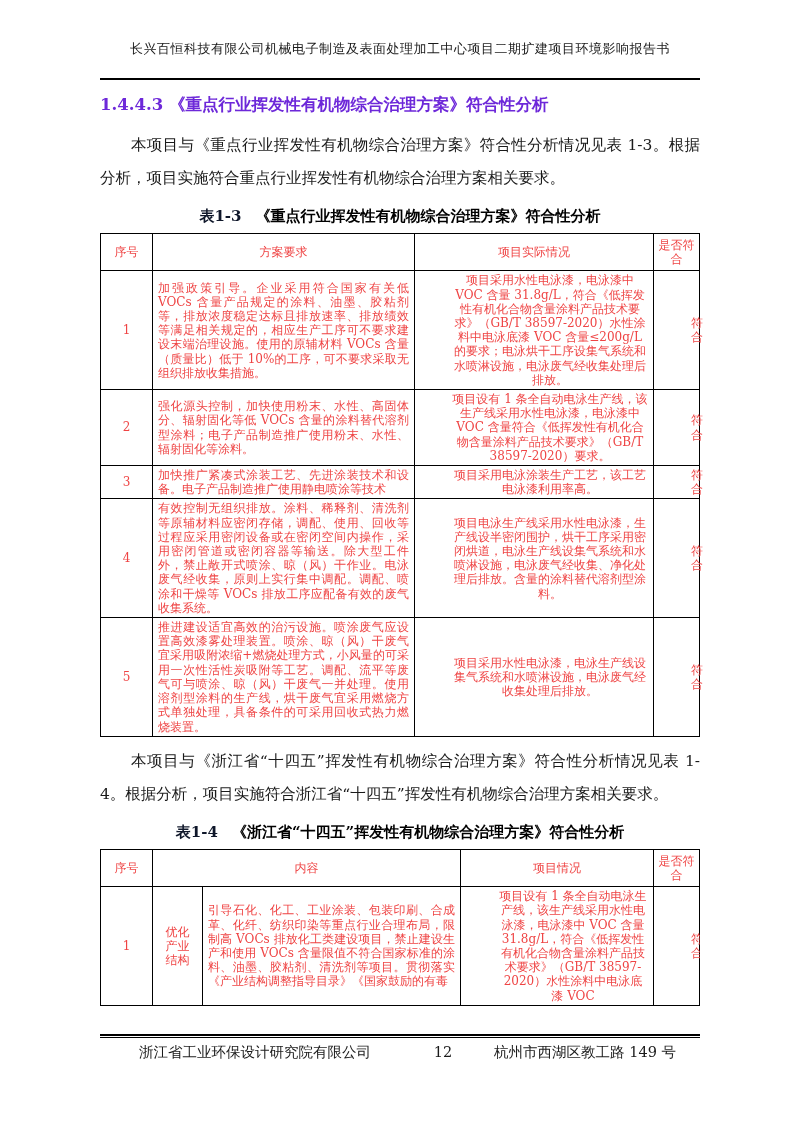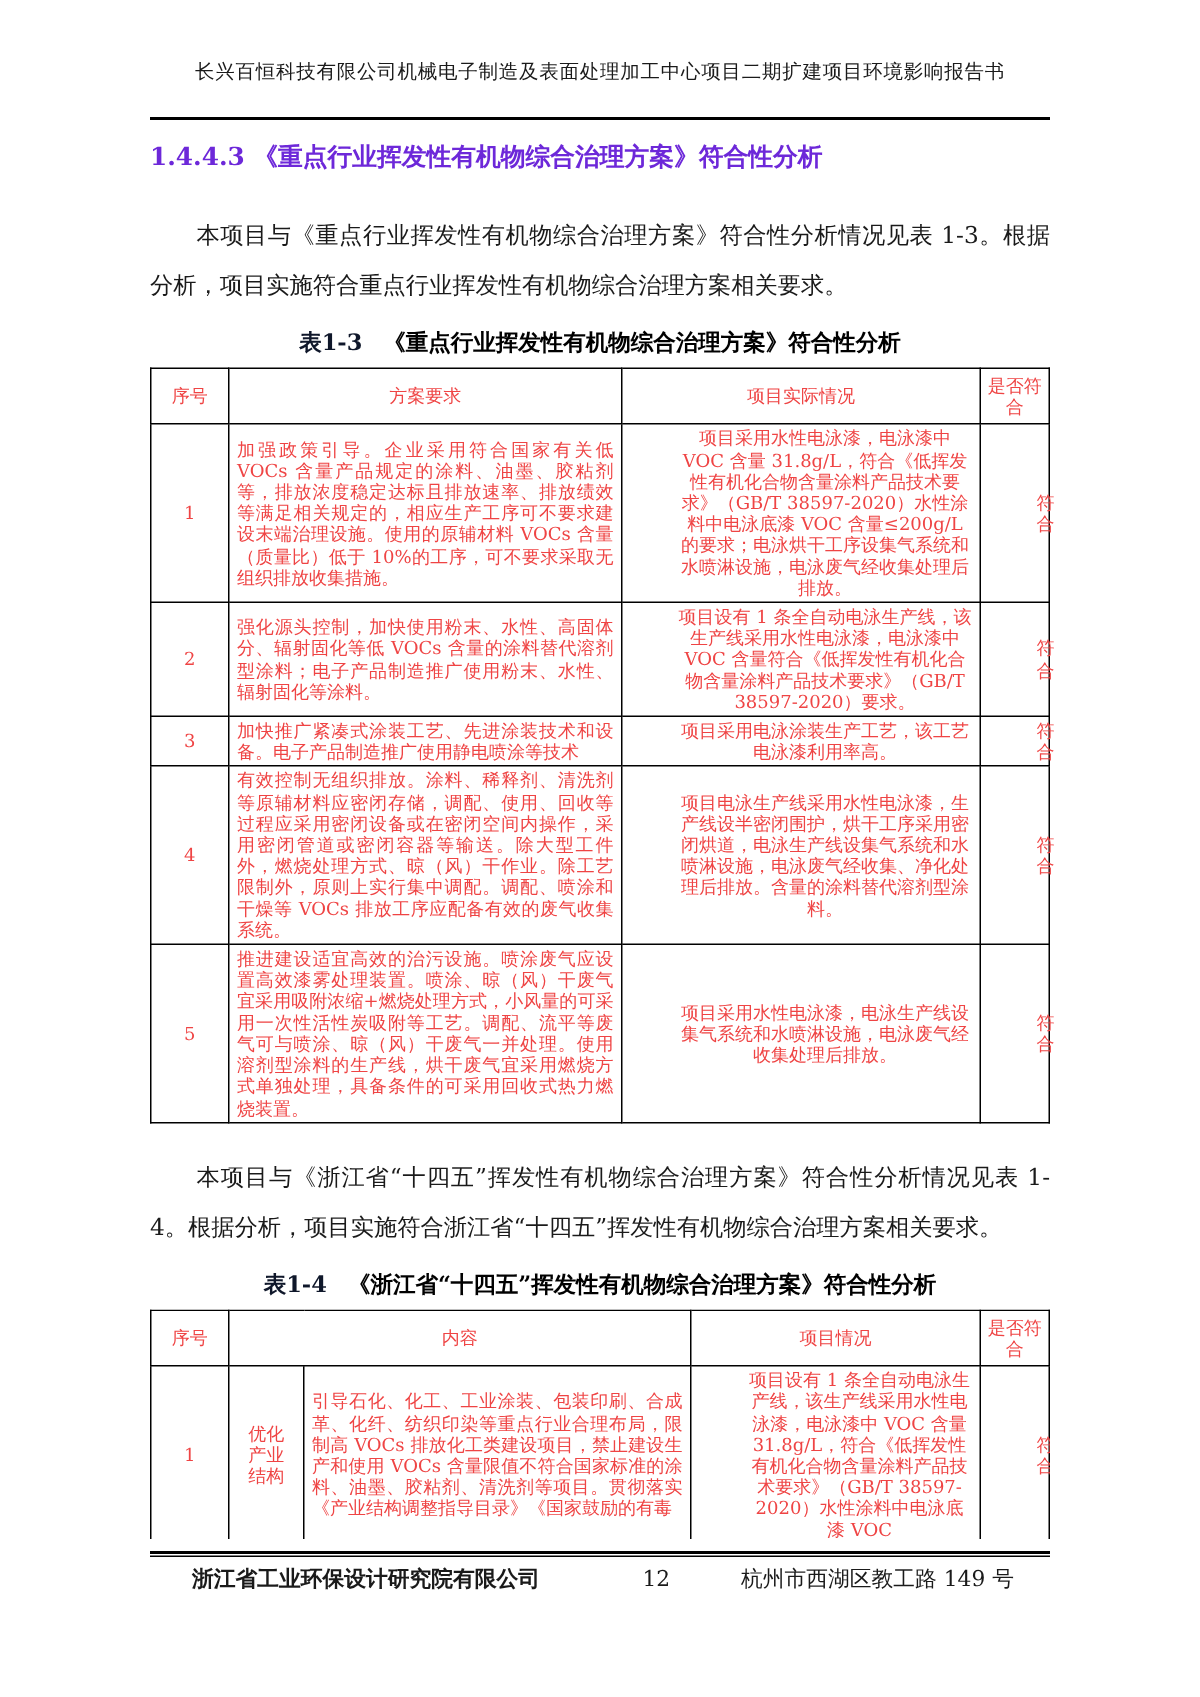--- a/index.html
+++ b/index.html
@@ -22,21 +22,21 @@
   .header-rule {
     border:none; border-top:2.2px solid #000; margin-top:20px;
   }
   
   .section-heading {
     font-size:16.5px; font-weight:bold; color:#6d28d9;
     margin:13px 0 4px 0; line-height:24px;
   }
   .body-para {
     font-size:15.5px; line-height:33px; text-align:justify;
-    text-indent:2em; color:#1a1a1a; margin:20px 0 0 0;
+    text-indent:2em; color:#1a1a1a; margin:8px 0 0 0;
   }
   
   .table-caption {
     text-align:center; font-weight:bold; font-size:15px;
     margin:11px 0 7px 0; line-height:20px; color:#000;
   }
   .caption-label { color:#0f172a; margin-right:14px; }
   
   table {
     border-collapse:collapse; width:600px; table-layout:fixed;
@@ -52,21 +52,21 @@
   .table2-clip { flex:1 1 auto; min-height:0; overflow:hidden; }
   
   .footer {
     position:absolute; left:100px; top:1034px; width:600px;
   }
   .footer-rule { border-top:2.2px solid #000; border-bottom:1px solid #000; height:4px; }
   .footer-row {
     display:flex; justify-content:space-between; align-items:baseline;
     font-size:14.5px; margin-top:5px; color:#1a1a1a;
   }
-  .footer-company { margin-left:28px;font-weight:bold; }
+  .footer-company { margin-left:39px; }
   .footer-page { margin-left:21px; }
   .footer-address { margin-right:24px; }
 </style>
 </head>
 <body>
 
 <div class="page">
 
   <div class="doc-header">长兴百恒科技有限公司机械电子制造及表面处理加工中心项目二期扩建项目环境影响报告书</div>
   <hr class="header-rule">
@@ -107,21 +107,21 @@
         <td class="cell-center">符合</td>
       </tr>
       <tr>
         <td class="cell-num">3</td>
         <td class="cell-justify">加快推广紧凑式涂装工艺、先进涂装技术和设备。电子产品制造推广使用静电喷涂等技术</td>
         <td class="cell-center">项目采用电泳涂装生产工艺，该工艺电泳漆利用率高。</td>
         <td class="cell-center">符合</td>
       </tr>
       <tr>
         <td class="cell-num">4</td>
-        <td class="cell-justify">有效控制无组织排放。涂料、稀释剂、清洗剂等原辅材料应密闭存储，调配、使用、回收等过程应采用密闭设备或在密闭空间内操作，采用密闭管道或密闭容器等输送。除大型工件外，燃烧处理方式、晾（风）干作业。除工艺限制外，原则上实行集中调配。调配、喷涂和干燥等 VOCs 排放工序应配备有效的废气收集系统。</td>
+        <td class="cell-justify">有效控制无组织排放。涂料、稀释剂、清洗剂等原辅材料应密闭存储，调配、使用、回收等过程应采用密闭设备或在密闭空间内操作，采用密闭管道或密闭容器等输送。除大型工件外，禁止敞开式喷涂、晾（风）干作业。电泳废气经收集，原则上实行集中调配。调配、喷涂和干燥等 VOCs 排放工序应配备有效的废气收集系统。</td>
         <td class="cell-center">项目电泳生产线采用水性电泳漆，生产线设半密闭围护，烘干工序采用密闭烘道，电泳生产线设集气系统和水喷淋设施，电泳废气经收集、净化处理后排放。含量的涂料替代溶剂型涂料。</td>
         <td class="cell-center">符合</td>
       </tr>
       <tr>
         <td class="cell-num">5</td>
         <td class="cell-justify">推进建设适宜高效的治污设施。喷涂废气应设置高效漆雾处理装置。喷涂、晾（风）干废气宜采用吸附浓缩+燃烧处理方式，小风量的可采用一次性活性炭吸附等工艺。调配、流平等废气可与喷涂、晾（风）干废气一并处理。使用溶剂型涂料的生产线，烘干废气宜采用燃烧方式单独处理，具备条件的可采用回收式热力燃烧装置。</td>
         <td class="cell-center">项目采用水性电泳漆，电泳生产线设集气系统和水喷淋设施，电泳废气经收集处理后排放。</td>
         <td class="cell-center">符合</td>
       </tr>
     </tbody>

